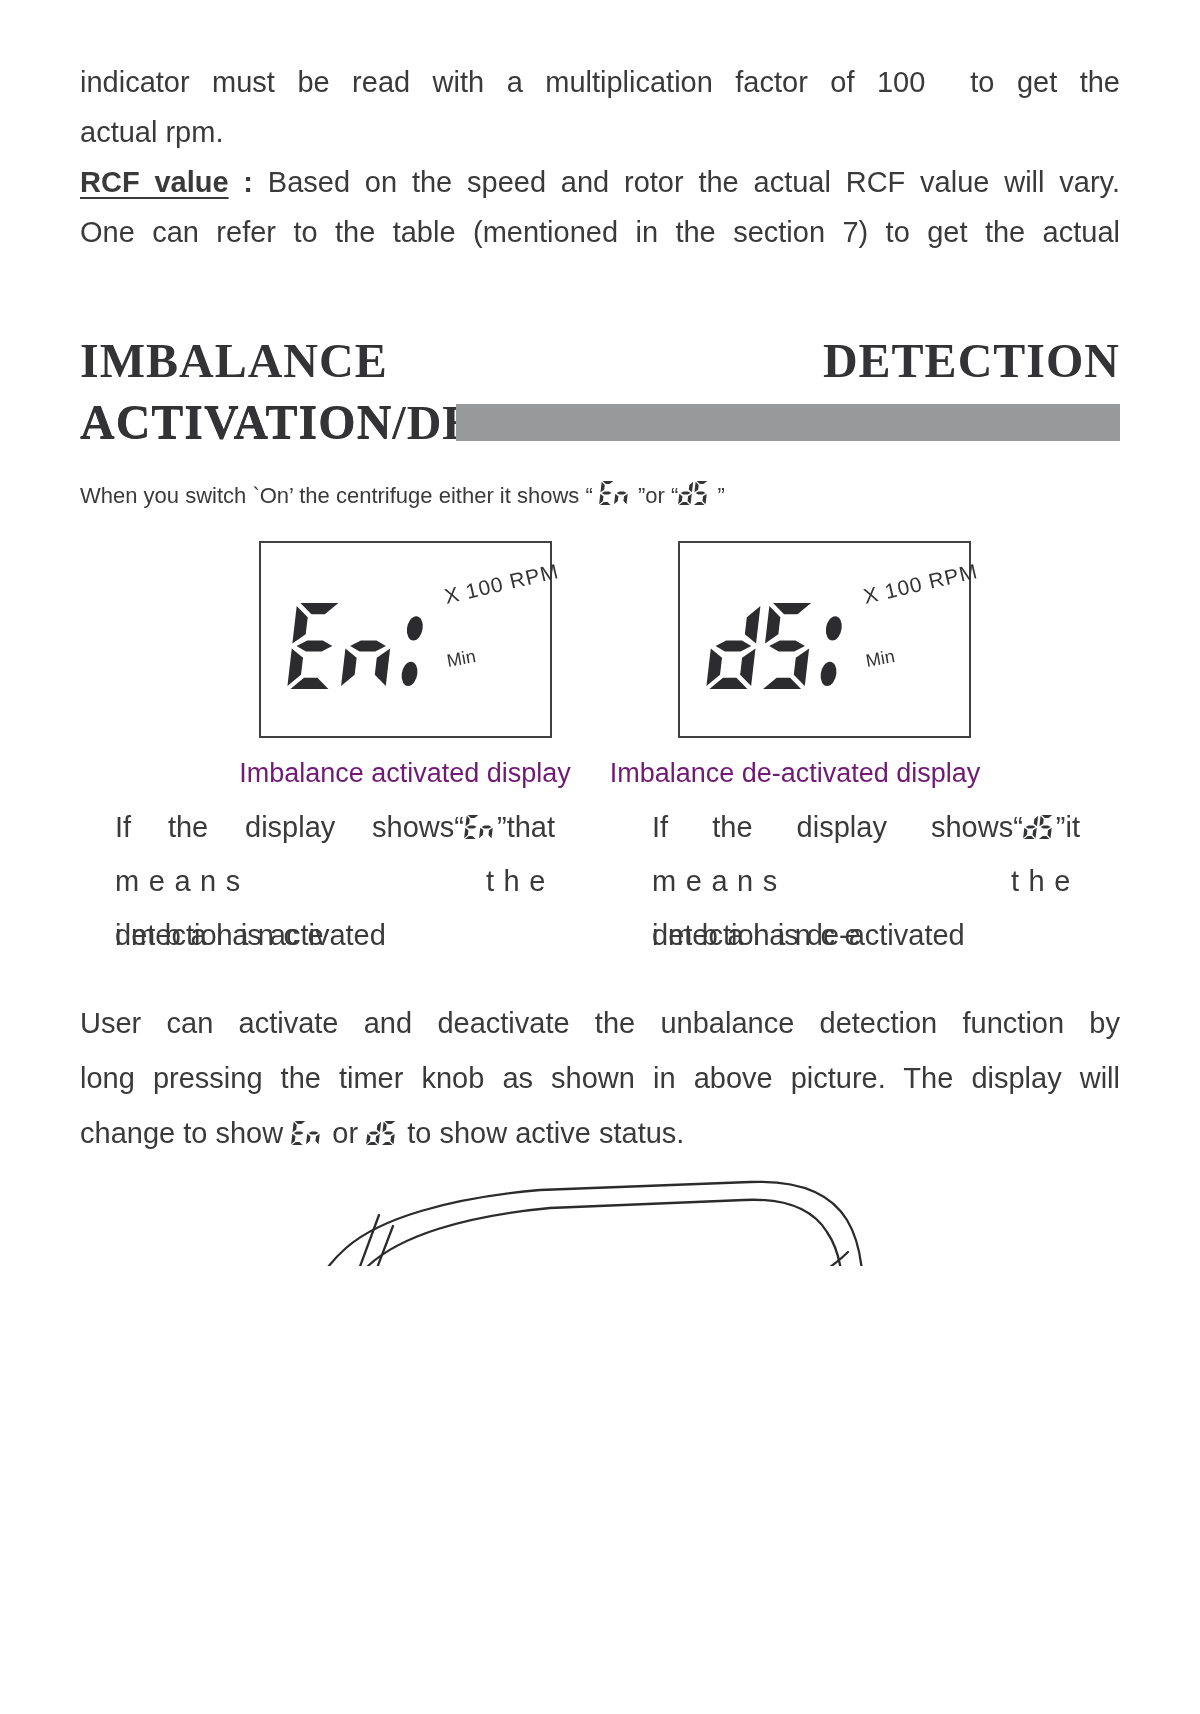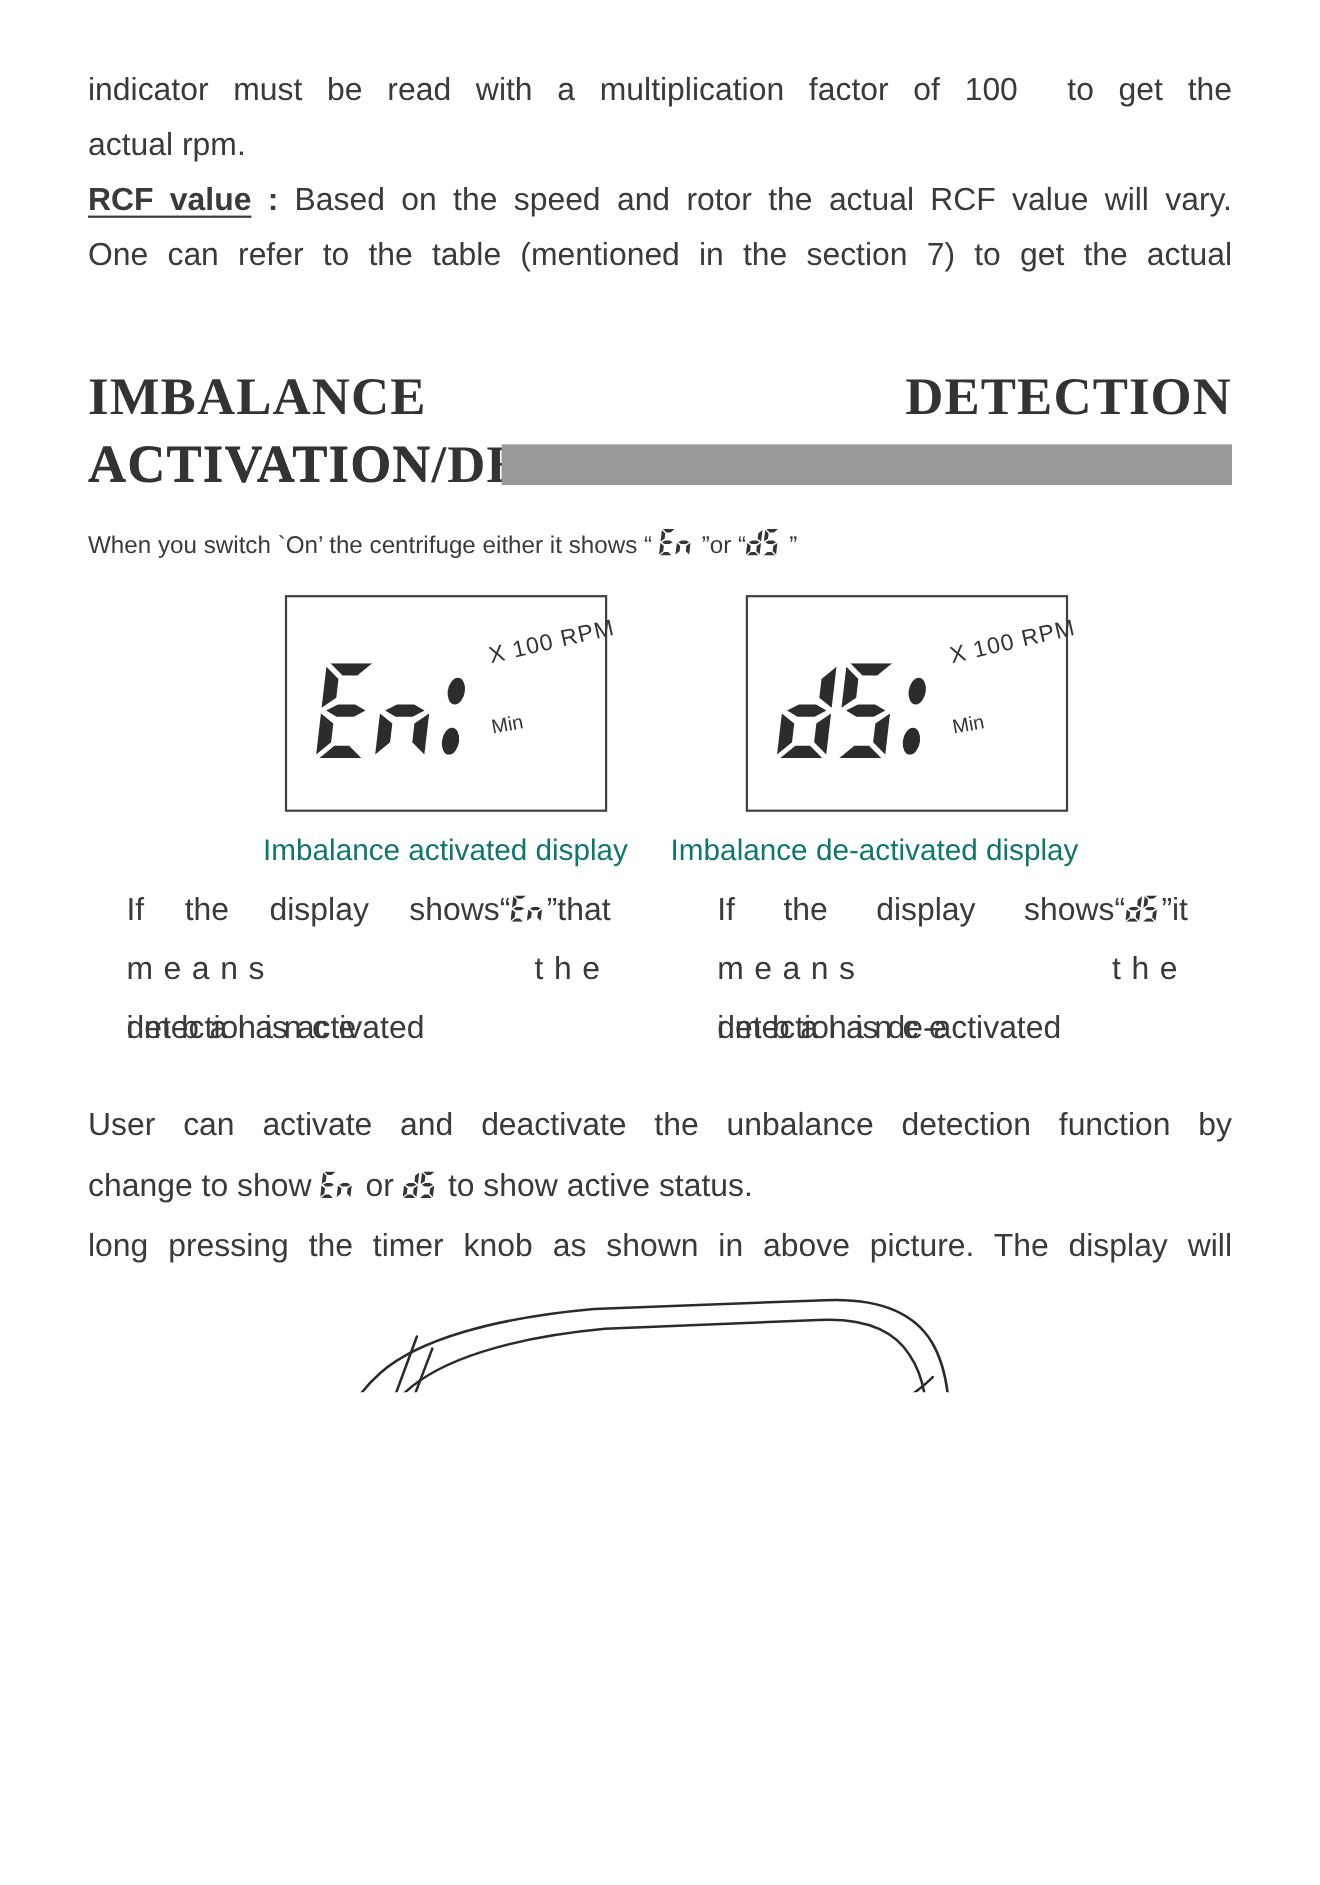--- a/index.html
+++ b/index.html
@@ -26,21 +26,21 @@
   .dispbox{position:absolute;top:541px;width:293px;height:197px;border:2px solid #414143;background:#fff;box-sizing:border-box;}
   #box-left{left:259px;}
   #box-right{left:678px;}
   .disp-seg{position:absolute;left:26px;top:60px;color:#2c2c2e;}
   .disp-seg svg{width:152px;height:86px;display:block;}
   .unit-top{position:absolute;left:184px;top:42px;font-size:21px;color:#333;
             transform:rotate(-13deg);transform-origin:left center;white-space:nowrap;letter-spacing:1px;}
   .unit-min{position:absolute;left:186px;top:108px;font-size:18px;color:#333;
             transform:rotate(-10deg);transform-origin:left center;white-space:nowrap;}
 
-  .caption{position:absolute;top:758px;font-size:27px;color:#0f766e;text-align:center;white-space:nowrap;}
+  .caption{position:absolute;top:758px;font-size:27px;color:#701a75;text-align:center;white-space:nowrap;}
   #cap-left{left:225px;width:360px;}
   #cap-right{left:598px;width:394px;}
 
   .col{position:absolute;top:800px;font-size:29px;}
   .col .line{height:54px;line-height:54px;}
   #col-left{left:115px;width:440px;}
   #col-right{left:652px;width:428px;}
 
   #para-bottom{position:absolute;left:80px;top:996px;width:1040px;font-size:29px;}
   #para-bottom .line{height:55px;line-height:55px;}
@@ -181,20 +181,21 @@
               <polygon points="0,6 22,28 22,62 0,80" transform="translate(96,0)"></polygon>
               <polygon points="8,85 26,74 54,74 72,85 54,96 26,96" transform="translate(96,0)"></polygon>
             </g>
           </svg></span><span>”it</span></div>
     <div class="line jl ls"><span>means the imbalance</span></div>
     <div class="line"><span>detection is de-activated</span></div>
   </div>
 
   <div id="para-bottom">
     <div class="line jl"><span>User can activate and deactivate the unbalance detection function by</span></div>
+    <div class="line jl"><span>long pressing the timer knob as shown in above picture. The display will</span></div>
     <div class="line"><span>change to show </span><span class="seg"><svg viewBox="0 0 212 170" preserveAspectRatio="none">
             <g fill="currentColor" transform="translate(18) skewX(-6)">
               <polygon points="6,0 74,0 52,22 28,22" transform="translate(0,0)"></polygon>
               <polygon points="6,170 28,148 52,148 74,170" transform="translate(0,0)"></polygon>
               <polygon points="0,90 22,108 22,142 0,164" transform="translate(0,0)"></polygon>
               <polygon points="0,6 22,28 22,62 0,80" transform="translate(0,0)"></polygon>
               <polygon points="8,85 26,74 54,74 72,85 54,96 26,96" transform="translate(0,0)"></polygon>
               <polygon points="80,90 80,164 58,142 58,108" transform="translate(96,0)"></polygon>
               <polygon points="0,90 22,108 22,142 0,164" transform="translate(96,0)"></polygon>
               <polygon points="8,85 26,74 54,74 72,85 54,96 26,96" transform="translate(96,0)"></polygon>
@@ -206,21 +207,20 @@
               <polygon points="6,170 28,148 52,148 74,170" transform="translate(0,0)"></polygon>
               <polygon points="0,90 22,108 22,142 0,164" transform="translate(0,0)"></polygon>
               <polygon points="8,85 26,74 54,74 72,85 54,96 26,96" transform="translate(0,0)"></polygon>
               <polygon points="6,0 74,0 52,22 28,22" transform="translate(96,0)"></polygon>
               <polygon points="80,90 80,164 58,142 58,108" transform="translate(96,0)"></polygon>
               <polygon points="6,170 28,148 52,148 74,170" transform="translate(96,0)"></polygon>
               <polygon points="0,6 22,28 22,62 0,80" transform="translate(96,0)"></polygon>
               <polygon points="8,85 26,74 54,74 72,85 54,96 26,96" transform="translate(96,0)"></polygon>
             </g>
           </svg></span><span> to show active status.</span></div>
-    <div class="line jl"><span>long pressing the timer knob as shown in above picture. The display will</span></div>
   </div>
 
   <div id="illustration">
     <svg viewBox="0 0 640 458">
 
       <g class="sketch">
         <path d="M 20,398 L 24,264 C 28,192 48,112 96,70 C 130,40 200,20 290,12 L 500,4 C 548,2 580,14 597,42 C 608,60 612,82 613,107 L 618,398"></path>
         <path d="M 52,260 C 58,198 76,126 118,88 C 150,58 214,38 300,30 L 494,22 C 534,20 562,30 577,54 C 588,70 592,90 593,112 L 595,232"></path>
         <path d="M 129,37 L 46,262"></path>
         <path d="M 143,48 L 60,266"></path>

